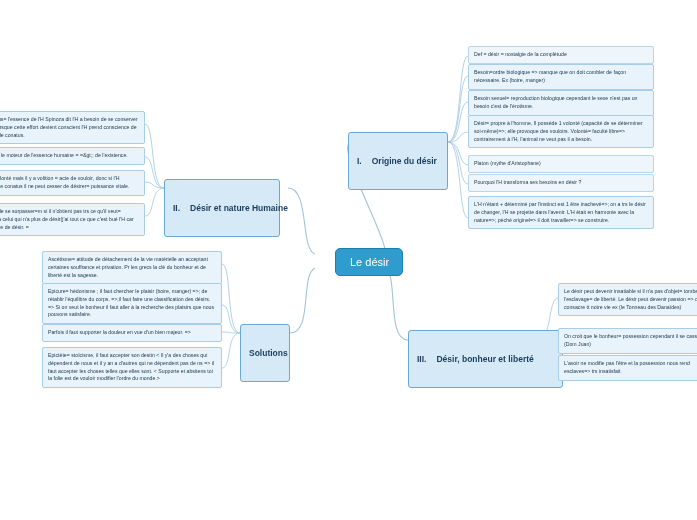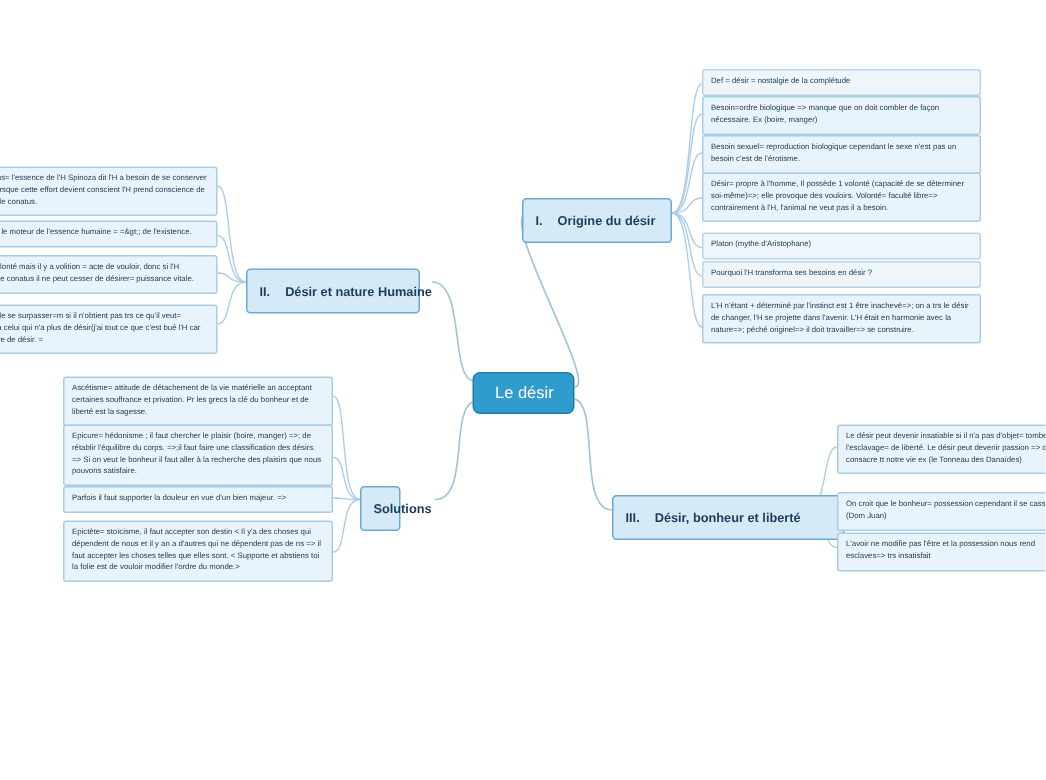--- a/index.html
+++ b/index.html
@@ -33,29 +33,30 @@
   }
   .root-node {
     background: #2e9ccc;
     color: #ffffff;
     border: 1px solid #1d7ea8;
     border-radius: 5px;
     font-size: 11px;
     padding: 7px 14px;
     text-align: center;
     white-space: nowrap;
+    margin-left: 20px;
   }
   .branch-node {
     background: #d6e9f7;
     border: 1px solid #6aa9d4;
     border-radius: 3px;
     color: #1b3d5c;
     font-size: 8.5px;
     font-weight: bold;
-    padding: 9px 8px;
+    padding: 23px 8px;
     white-space: nowrap;
   }
   .branch-node .num {
     display: inline-block;
     margin-right: 10px;
   }
   .leaf-node {
     background: #e9f3fb;
     border: 1px solid #a9cde6;
     border-radius: 2px;
@@ -132,21 +133,21 @@
   <div class="node leaf-node" style="left:-28px; top:203px; width:173px;">Le désir de se surpasser=m si il n'obtient pas trs ce qu'il veut=  malheur à celui qui n'a plus de désir(j'ai tout ce que c'est bué l'H car c'est 1 être de désir. =</div>
 
   <div class="node branch-node" style="left:408px; top:330px; width:155px;">
     <span class="num">III.</span><span>Désir, bonheur et liberté</span>
   </div>
 
   <div class="node leaf-node" style="left:558px; top:283px; width:160px;">Le désir peut devenir insatiable si il n'a pas d'objet= tombe de l'esclavage= de liberté. Le désir peut devenir passion =&gt; on y consacre tt notre vie ex (le Tonneau des Danaïdes)</div>
   <div class="node leaf-node" style="left:558px; top:328px; width:160px;">On croit que le bonheur= possession cependant il se casse ax (Dom Juan)</div>
   <div class="node leaf-node" style="left:558px; top:355px; width:160px;">L'avoir ne modifie pas l'être et la possession nous rend esclaves=&gt; trs insatisfait</div>
 
-  <div class="node branch-node" style="left:240px; top:324px; width:27px;">
+  <div class="node branch-node" style="left:240px; top:324px; width:50px;">
     <span>Solutions</span>
   </div>
 
   <div class="node leaf-node" style="left:42px; top:251px; width:180px;">Ascétisme= attitude de détachement de la vie matérielle an acceptant certaines souffrance et privation. Pr les grecs la clé du bonheur et de liberté est la sagesse.</div>
   <div class="node leaf-node" style="left:42px; top:283px; width:180px;">Epicure= hédonisme ; il faut chercher le plaisir (boire, manger) =&gt;; de rétablir l'équilibre du corps. =&gt;;il faut faire une classification des désirs. =&gt; Si on veut le bonheur il faut aller à la recherche des plaisirs que nous pouvons satisfaire.</div>
   <div class="node leaf-node" style="left:42px; top:324px; width:180px;">Parfois il faut supporter la douleur en vue d'un bien majeur. =&gt;</div>
   <div class="node leaf-node" style="left:42px; top:347px; width:180px;">Epictète= stoïcisme, il faut accepter son destin &lt; Il y'a des choses qui dépendent de nous et il y an a d'autres qui ne dépendent pas de ns =&gt; il faut accepter les choses telles que elles sont. &lt; Supporte et abstiens toi la folie est de vouloir modifier l'ordre du monde.&gt;</div>
 
 </div>
 

